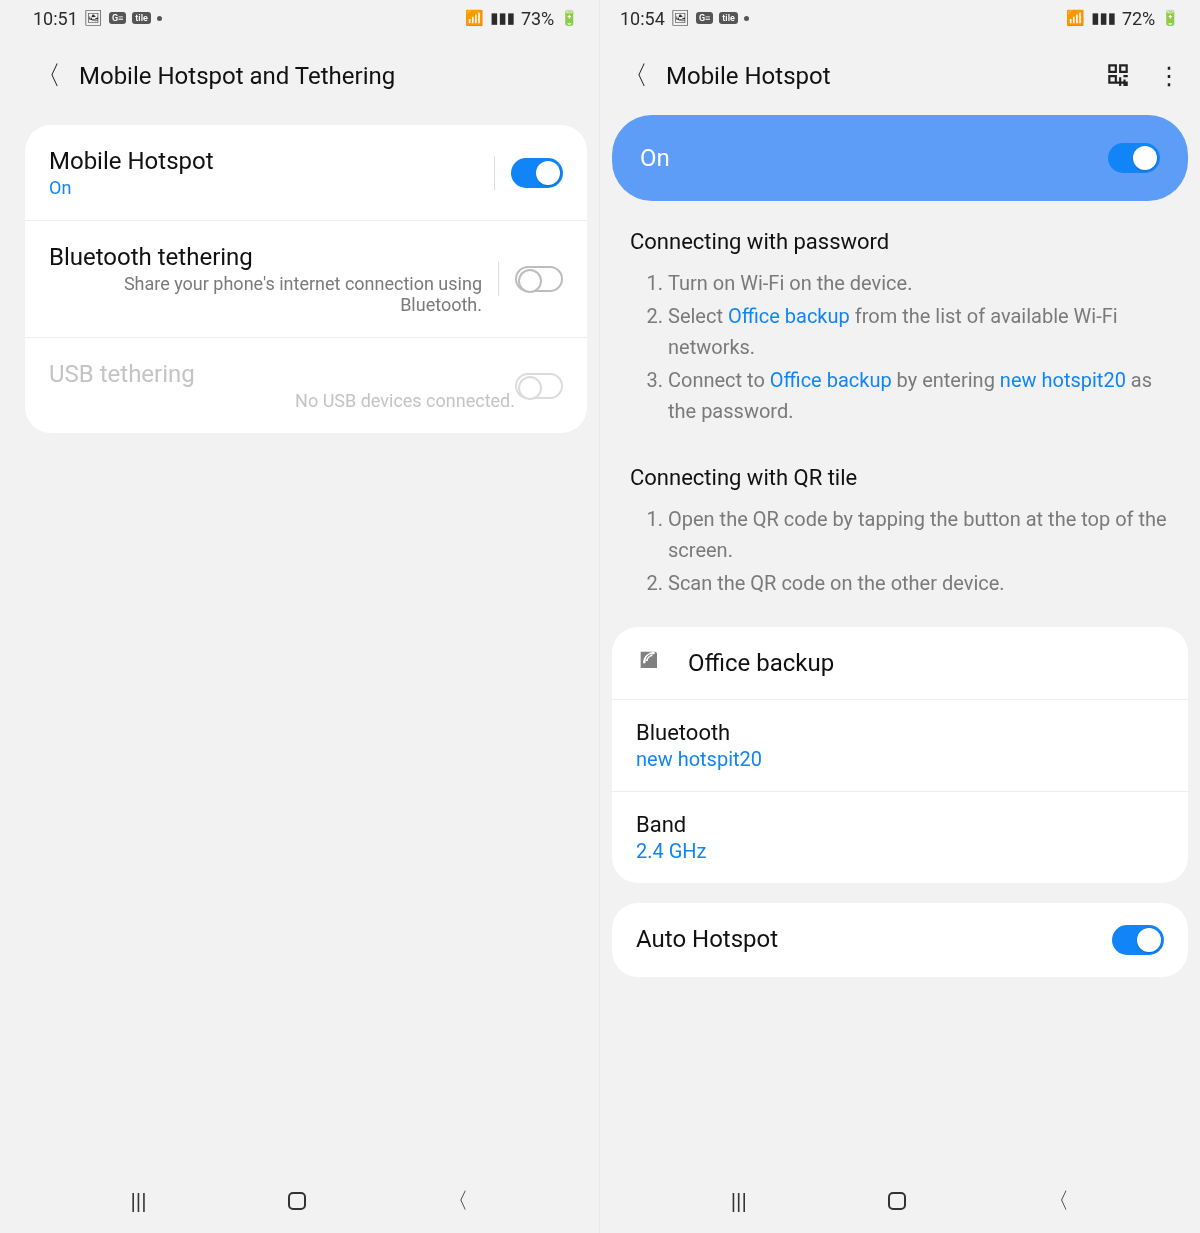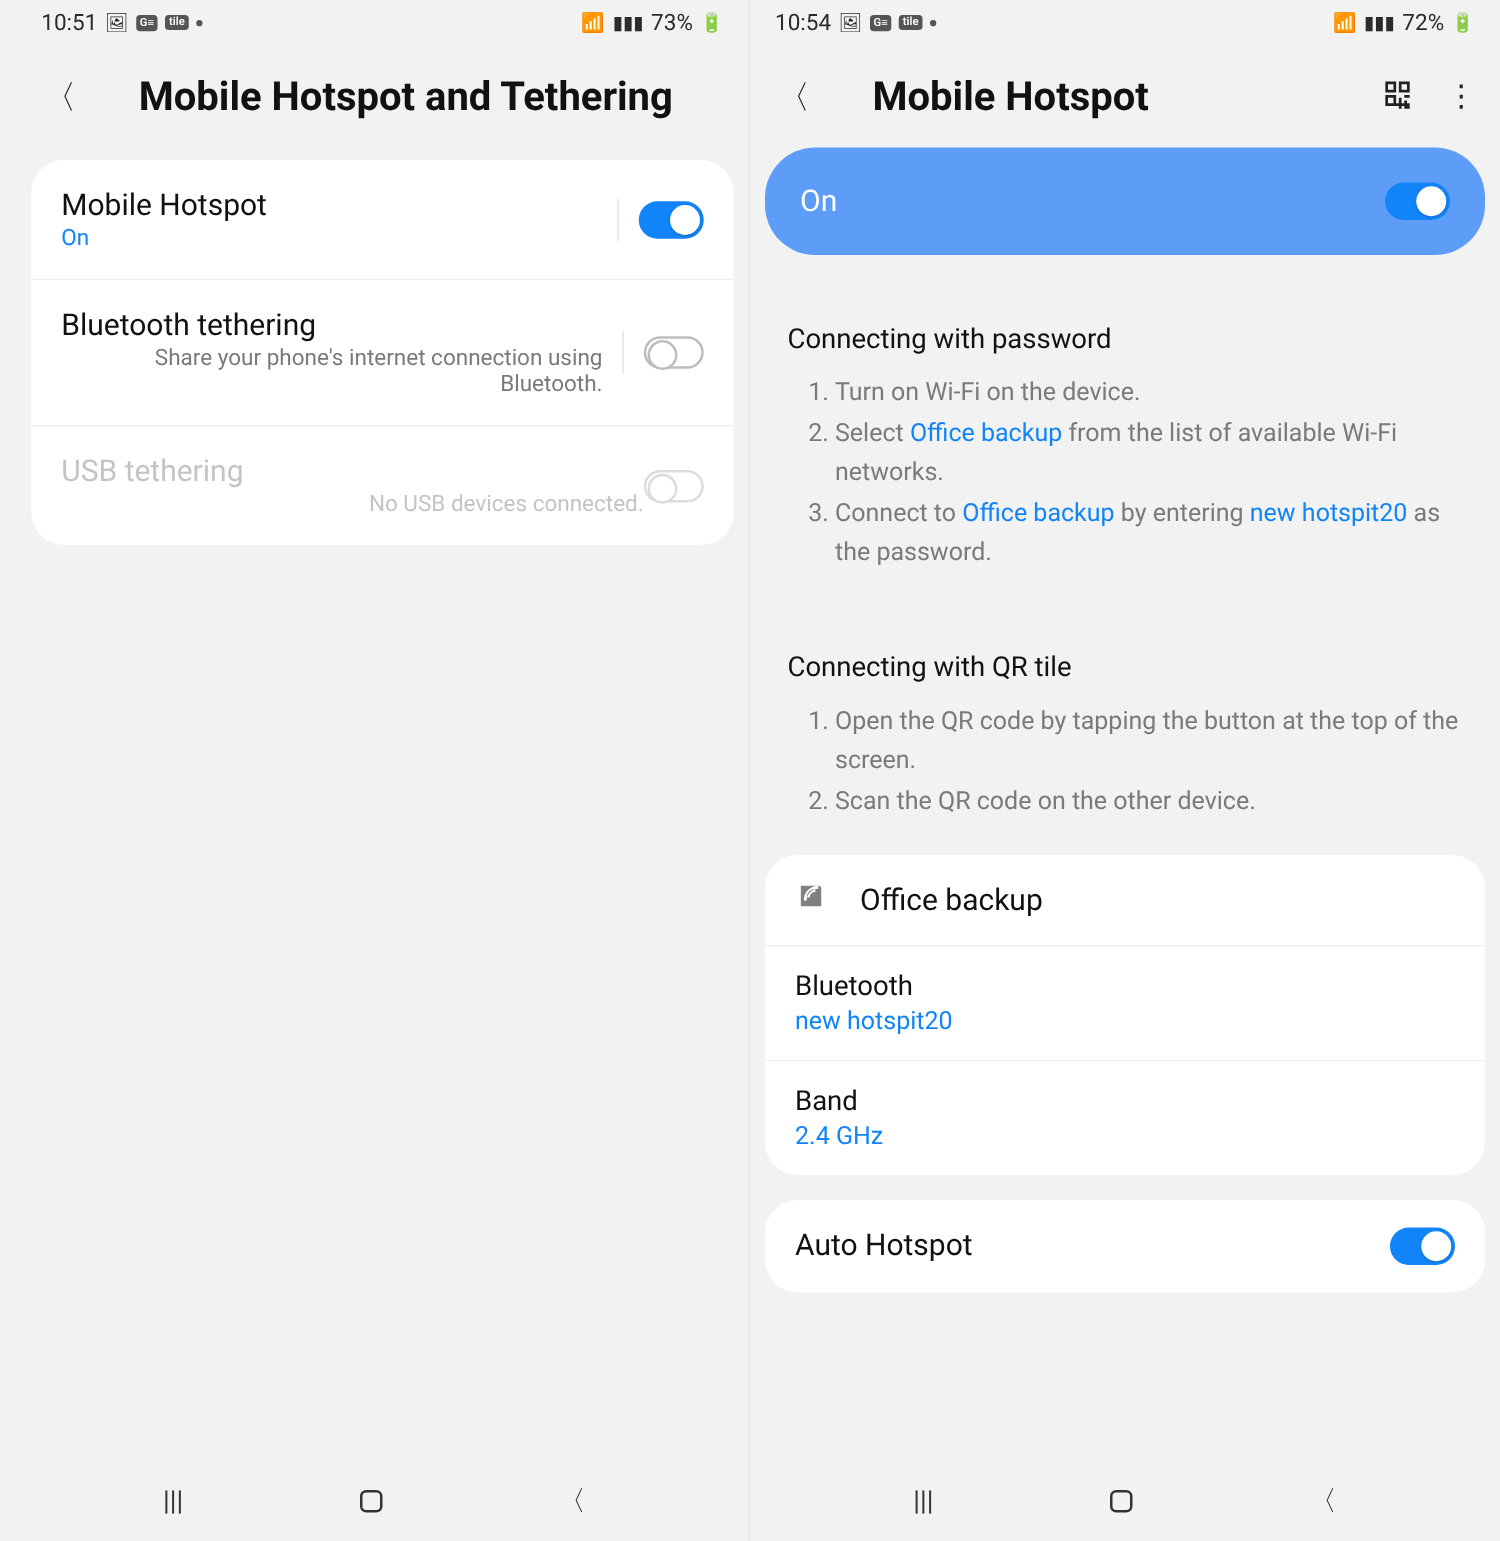--- a/index.html
+++ b/index.html
@@ -35,21 +35,21 @@
   .status .dot { width:5px; height:5px; border-radius:50%; background:#555; }
   .status .battery-level { font-size: 18px; }
   
   .appbar {
     display: flex;
     align-items: center;
     padding: 22px 20px 22px 22px;
     gap: 18px;
   }
   .appbar .back { font-size: 26px; color:#222; }
-  .appbar .title { font-size: 32px; color:#111; font-weight: 700; margin-left: 32px; }
+  .appbar .title { font-size: 24px; color:#111; font-weight: 400; }
   .appbar .actions { margin-left: auto; display:flex; align-items:center; gap:26px; }
   .qr-icon svg { width:26px; height:26px; }
   .more-icon { font-size:24px; color:#222; letter-spacing:-1px; }
   
   .card {
     background:#fff;
     border-radius: 26px;
     margin: 10px 12px;
     overflow:hidden;
   }
@@ -87,21 +87,21 @@
     border-radius: 40px;
     padding: 28px 28px;
     display:flex;
     align-items:center;
     color:#fff;
   }
   .pill .label { font-size:24px; }
   .pill .toggle-wrap { margin-left:auto; }
   .pill .toggle.on { background:#1185f7; }
   
-  .instructions { padding: 28px 32px 16px 30px; margin-top: 27px; }
+  .instructions { padding: 28px 32px 16px 30px; }
   .instructions h3 { font-size:22px; color:#111; font-weight:400; margin-bottom:14px; }
   .instructions ol { list-style: decimal; padding-left: 38px; }
   .instructions li { font-size:20px; color:#7a7a7a; line-height:1.55; margin-bottom:2px; }
   .instructions .hl { color:#1185f7; }
   .instructions + .instructions { padding-top: 20px; }
   
   .hs-row { padding: 20px 24px; border-bottom:1px solid #eee; }
   .hs-row:last-child { border-bottom:none; }
   .hs-name { display:flex; align-items:center; gap:24px; }
   .hs-name .icon svg { width:28px; height:28px; fill:#808080; }

